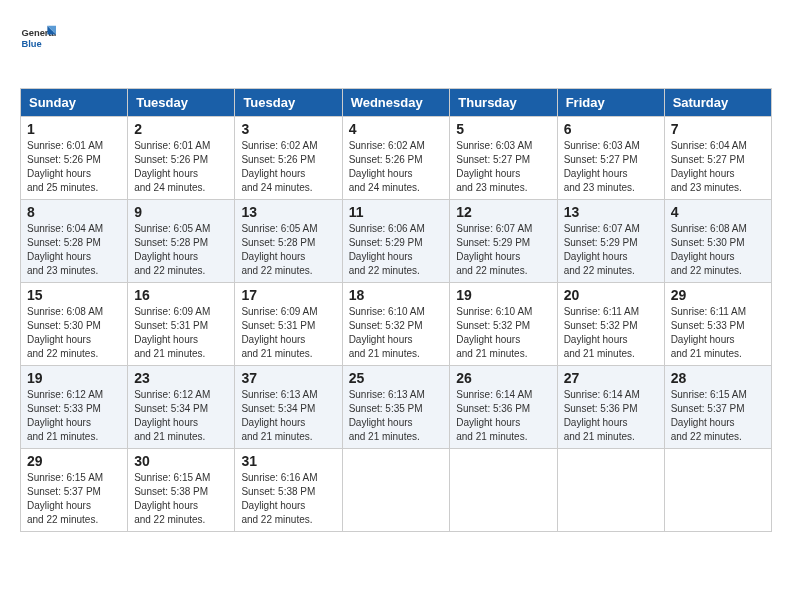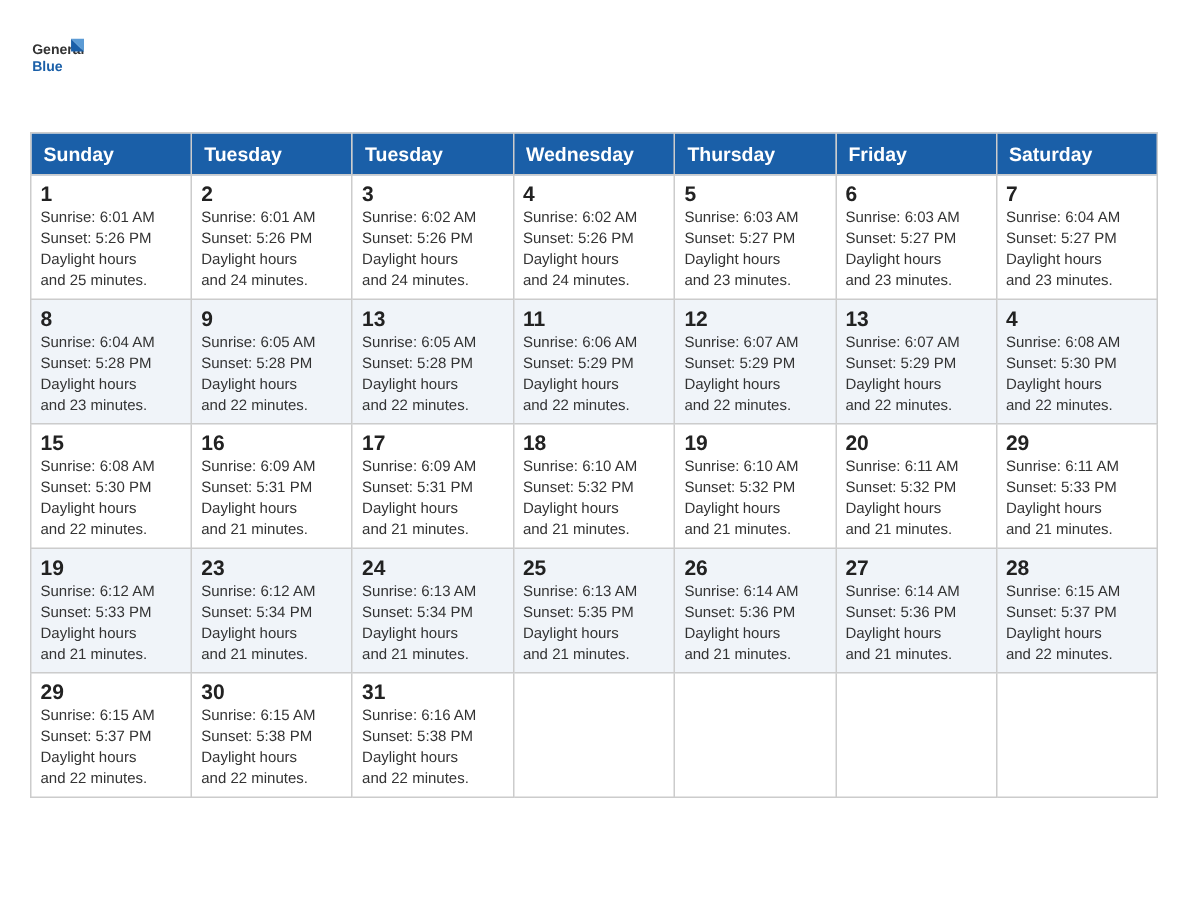--- a/index.html
+++ b/index.html
@@ -158,21 +158,21 @@
         <td><span class="day-num">20</span>
 <span class="day-info">Sunrise: 6:11 AM<br>Sunset: 5:32 PM<br>Daylight hours<br>and 21 minutes.</span></td>
         <td><span class="day-num">29</span>
 <span class="day-info">Sunrise: 6:11 AM<br>Sunset: 5:33 PM<br>Daylight hours<br>and 21 minutes.</span></td>
       </tr>
       <tr>
         <td><span class="day-num">19</span>
 <span class="day-info">Sunrise: 6:12 AM<br>Sunset: 5:33 PM<br>Daylight hours<br>and 21 minutes.</span></td>
         <td><span class="day-num">23</span>
 <span class="day-info">Sunrise: 6:12 AM<br>Sunset: 5:34 PM<br>Daylight hours<br>and 21 minutes.</span></td>
-        <td><span class="day-num">24</span>
+        <td><span class="day-num">37</span>
 <span class="day-info">Sunrise: 6:13 AM<br>Sunset: 5:34 PM<br>Daylight hours<br>and 21 minutes.</span></td>
         <td><span class="day-num">25</span>
 <span class="day-info">Sunrise: 6:13 AM<br>Sunset: 5:35 PM<br>Daylight hours<br>and 21 minutes.</span></td>
         <td><span class="day-num">26</span>
 <span class="day-info">Sunrise: 6:14 AM<br>Sunset: 5:36 PM<br>Daylight hours<br>and 21 minutes.</span></td>
         <td><span class="day-num">27</span>
 <span class="day-info">Sunrise: 6:14 AM<br>Sunset: 5:36 PM<br>Daylight hours<br>and 21 minutes.</span></td>
         <td><span class="day-num">28</span>
 <span class="day-info">Sunrise: 6:15 AM<br>Sunset: 5:37 PM<br>Daylight hours<br>and 22 minutes.</span></td>
       </tr>

